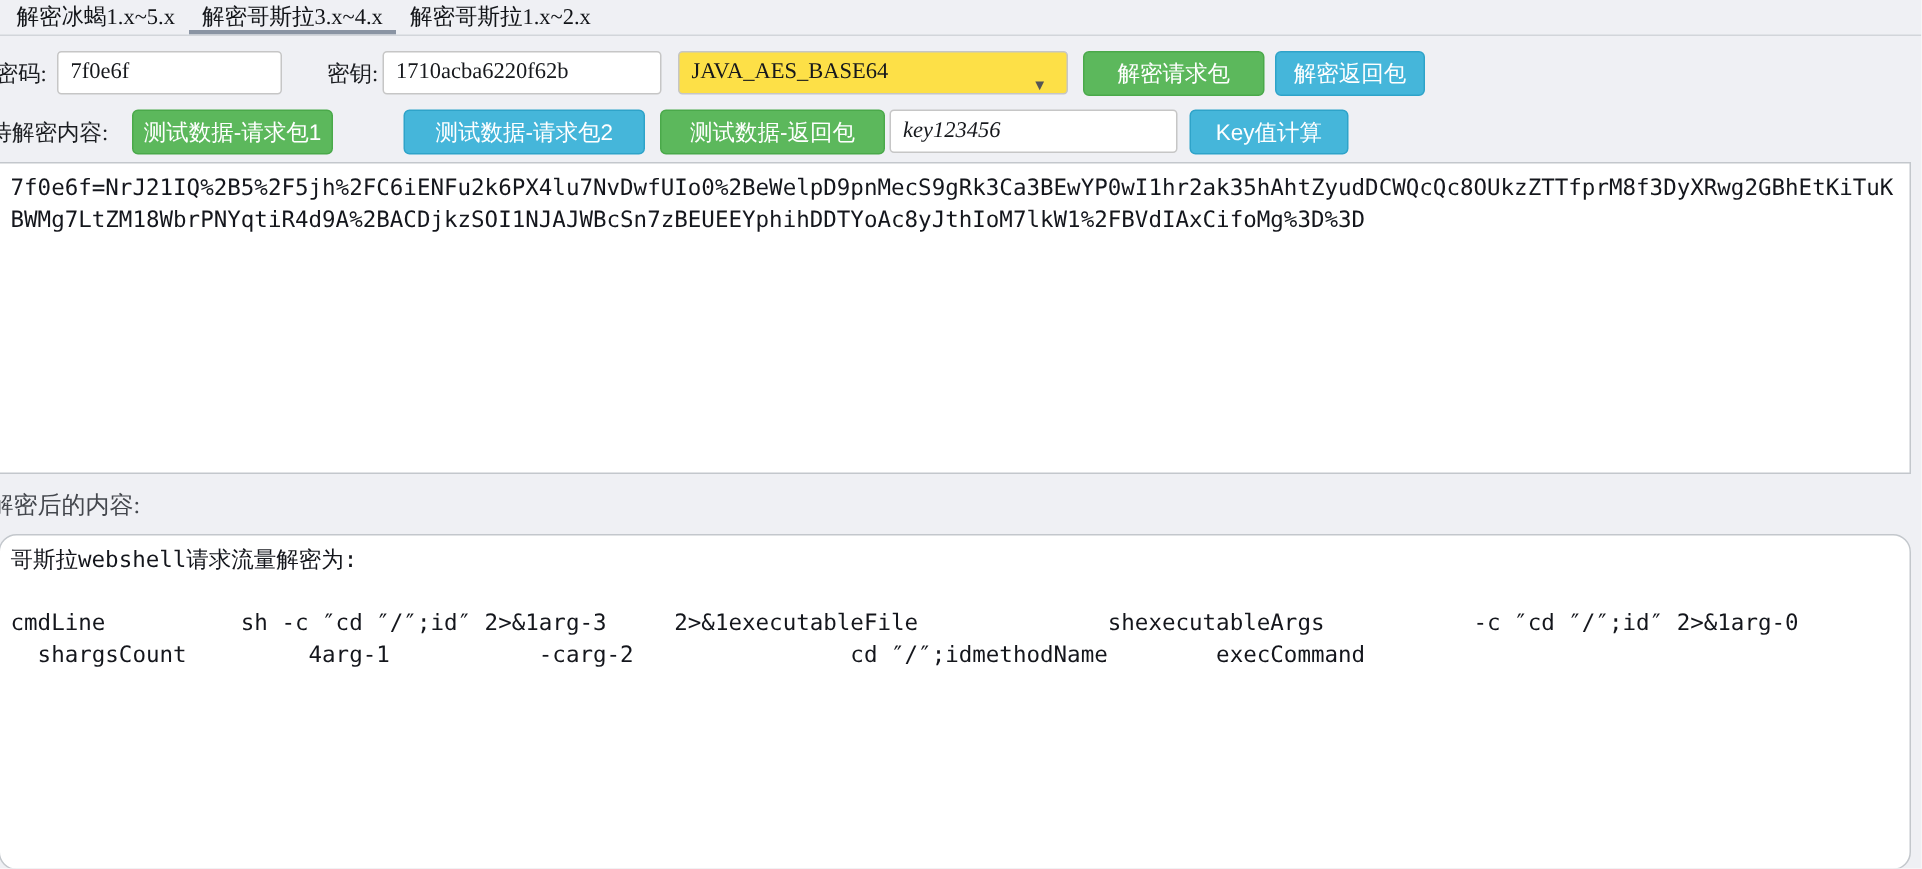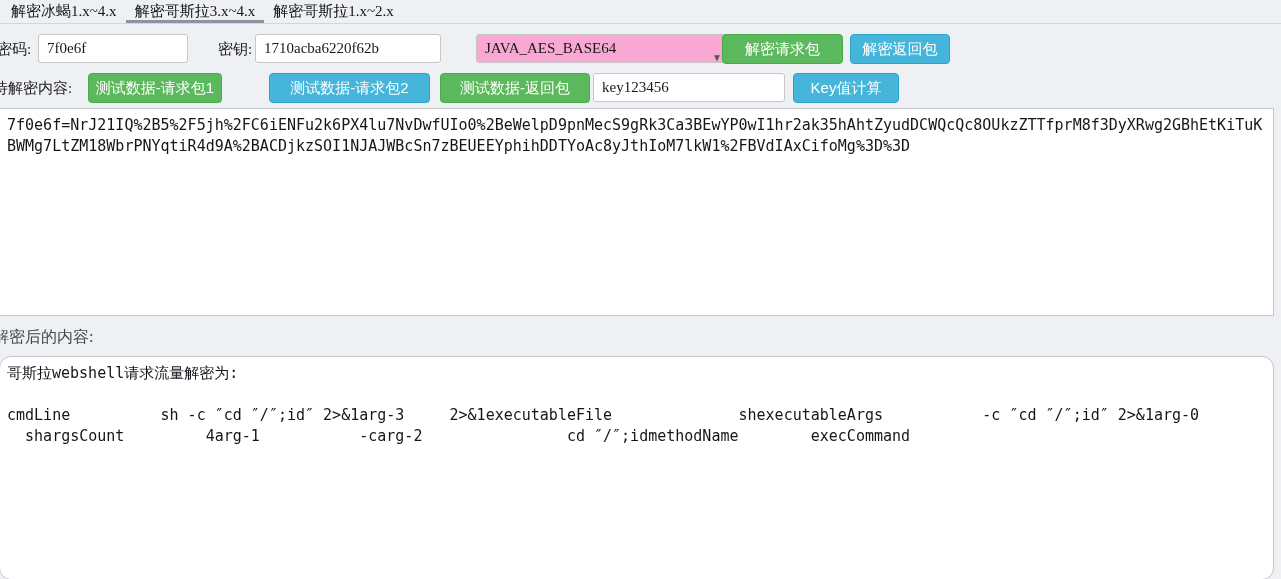--- a/index.html
+++ b/index.html
@@ -24,23 +24,23 @@
     color:#1b1d21; white-space:nowrap;
   }
   .tbox{
     position:absolute; box-sizing:border-box; height:29px;
     background:#fff; border:1px solid #c6c6c6; border-radius:3px;
     font:15px "Liberation Serif","DejaVu Serif",serif; color:#16181c;
     padding:0 8px; outline:none;
   }
   .select{
     position:absolute; box-sizing:border-box; height:29px;
-    background:#f9a8d4; border:1px solid #c6c6c6; border-radius:3px;
+    background:#fde047; border:1px solid #c6c6c6; border-radius:3px;
     font:15px "Liberation Serif","DejaVu Serif",serif; color:#16181c;
-    line-height:27px; padding:0 8px; cursor:pointer;margin-left:24px;
+    line-height:27px; padding:0 8px; cursor:pointer;
   }
   .select .caret{
     position:absolute; right:13px; top:9px; font-size:10px; color:#555;
   }
   .btn{
     position:absolute; box-sizing:border-box; height:30px;
     border-radius:4px; color:#fff; text-align:center; line-height:28px;
     font:15px "Liberation Sans","DejaVu Sans",sans-serif;
     cursor:pointer; padding:0; white-space:nowrap;
   }
@@ -60,21 +60,21 @@
   .section-label{
     position:absolute; font:16px "Liberation Serif","DejaVu Serif",serif; color:#44474d;
   }
 </style>
 </head>
 <body>
 
 <div id="app">
 
   <div class="tabbar">
-    <div class="tab">解密冰蝎1.x~4.x</div>
+    <div class="tab">解密冰蝎1.x~5.x</div>
     <div class="tab active">解密哥斯拉3.x~4.x</div>
     <div class="tab">解密哥斯拉1.x~2.x</div>
   </div>
   <div class="tab-divider"></div>
 
   <div class="lbl" style="left:-3px;top:40px;">密码:</div>
   <input class="tbox" style="left: 38px; top: 34px; width: 150px;" value="7f0e6f">
   <div class="lbl" style="left:218px;top:40px;">密钥:</div>
   <input class="tbox" style="left: 255px; top: 34px; width: 186px;" value="1710acba6220f62b">
 
@@ -83,21 +83,21 @@
     <span class="caret">▼</span>
   </div>
 
   <button class="btn green" style="left:722px;top:34px;width:121px;">解密请求包</button>
   <button class="btn blue" style="left:850px;top:34px;width:100px;">解密返回包</button>
 
   <div class="lbl" style="left:-7px;top:79px;">待解密内容:</div>
   <button class="btn green" style="left:88px;top:73px;width:134px;">测试数据-请求包1</button>
   <button class="btn blue" style="left:269px;top:73px;width:161px;">测试数据-请求包2</button>
   <button class="btn green" style="left:440px;top:73px;width:150px;">测试数据-返回包</button>
-  <input class="tbox" style="left: 593px; top: 73px; width: 192px;" value="key123456">
+  <input class="tbox" style="left: 593px; top: 73px; width: 192px; font-style: italic;" value="key123456">
   <button class="btn blue" style="left:793px;top:73px;width:106px;">Key值计算</button>
 
   <textarea id="encrypted-area" class="bigarea" spellcheck="false" style="">7f0e6f=NrJ21IQ%2B5%2F5jh%2FC6iENFu2k6PX4lu7NvDwfUIo0%2BeWelpD9pnMecS9gRk3Ca3BEwYP0wI1hr2ak35hAhtZyudDCWQcQc8OUkzZTTfprM8f3DyXRwg2GBhEtKiTuKBWMg7LtZM18WbrPNYqtiR4d9A%2BACDjkzSOI1NJAJWBcSn7zBEUEEYphihDDTYoAc8yJthIoM7lkW1%2FBVdIAxCifoMg%3D%3D</textarea>
 
   <div class="section-label" style="left:-7px;top:327px;">解密后的内容:</div>
   <textarea id="decrypted-area" class="bigarea" spellcheck="false" style="">哥斯拉webshell请求流量解密为:
 
 cmdLine          sh -c ″cd ″/″;id″ 2&gt;&amp;1arg-3     2&gt;&amp;1executableFile              shexecutableArgs           -c ″cd ″/″;id″ 2&gt;&amp;1arg-0
   shargsCount         4arg-1           -carg-2                cd ″/″;idmethodName        execCommand</textarea>
 

